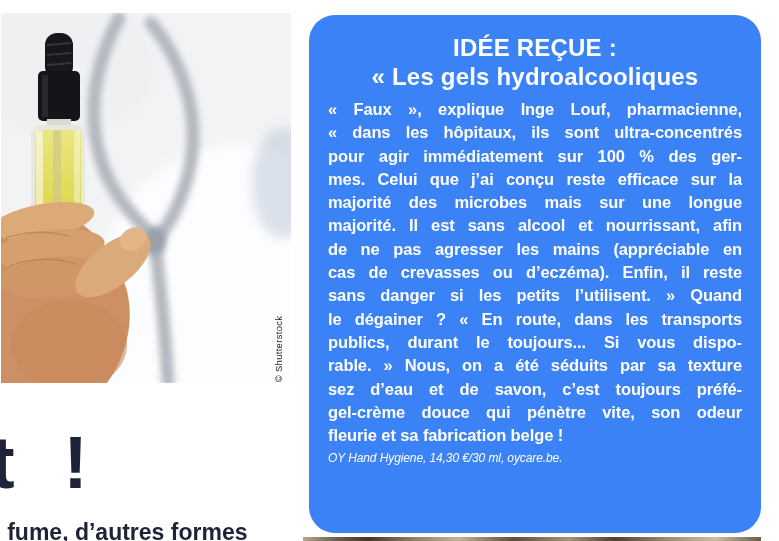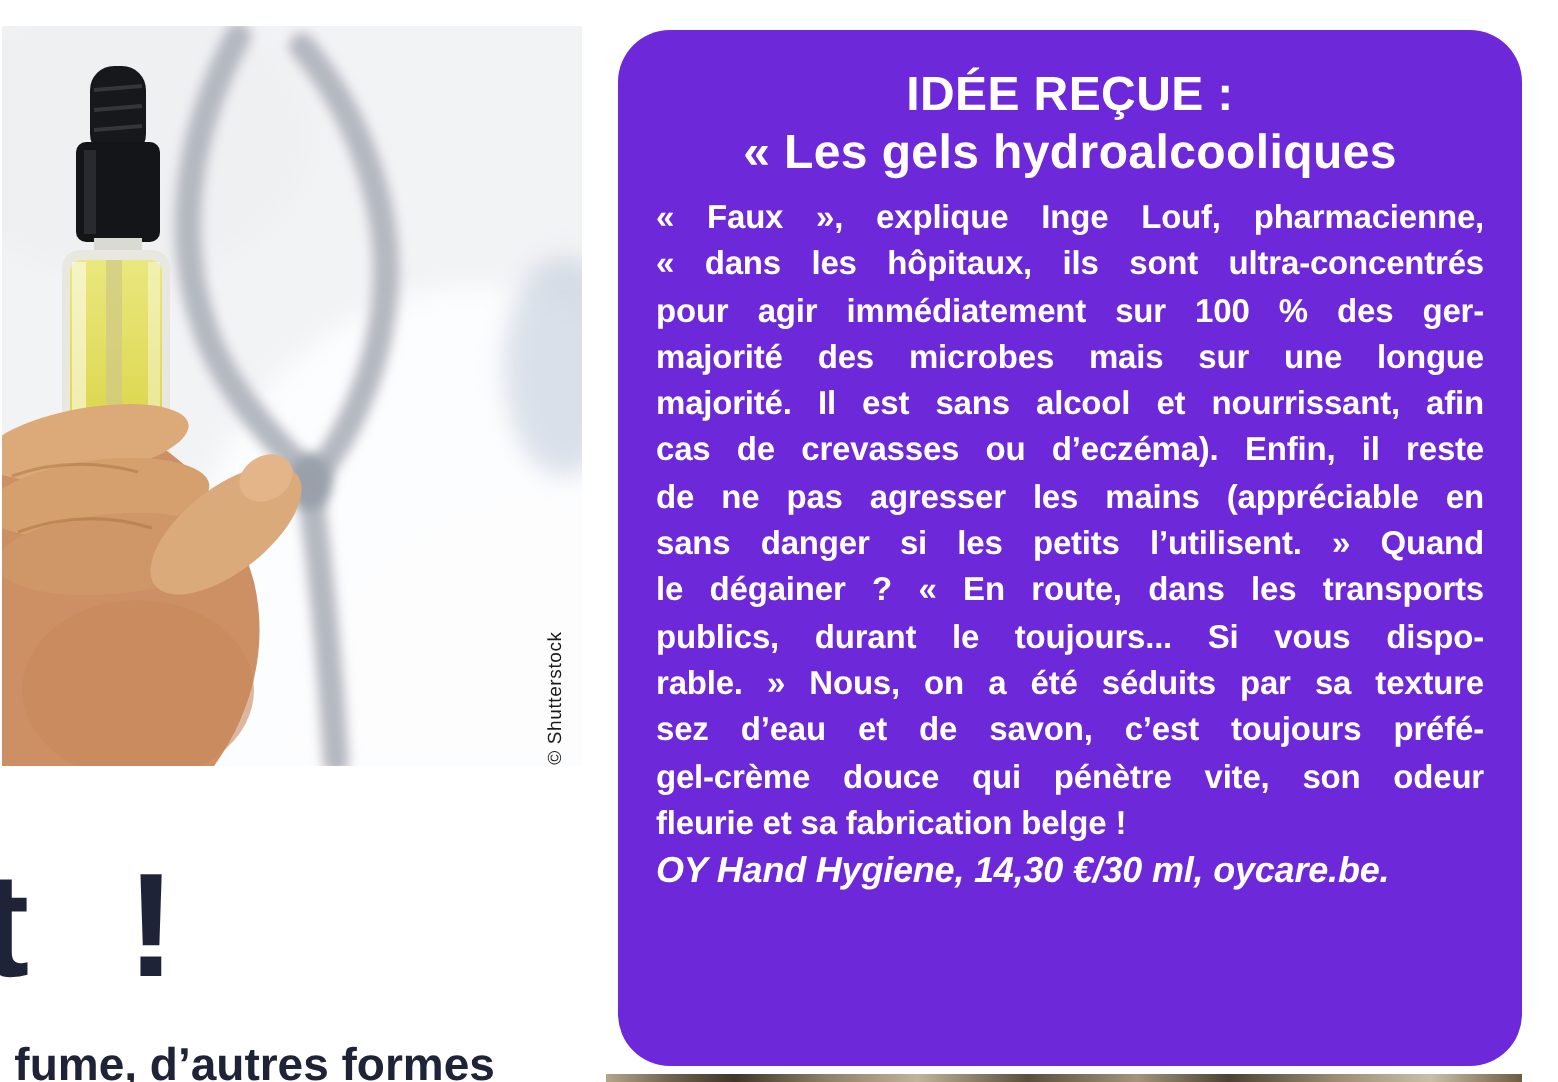--- a/index.html
+++ b/index.html
@@ -18,37 +18,37 @@
   .credit{
     position:absolute;left:230px;top:330px;width:95px;height:12px;
     transform:rotate(-90deg);transform-origin:center;
     font-size:9.5px;letter-spacing:.3px;color:#1a1a1a;
     text-align:center;white-space:nowrap;
   }
 
   
   .card{
     position:absolute;left:309px;top:15px;width:452px;height:518px;
-    background:#6d28d9;border-radius:26px;box-sizing:border-box;
+    background:#3b82f6;border-radius:26px;box-sizing:border-box;
     padding:18px 19px 0 19px;color:#ffffff;
   }
   .card-title{
     text-align:center;font-weight:800;font-size:24px;line-height:29px;
     letter-spacing:.2px;margin-bottom:7px;
   }
   .card-body{margin-top:2px;}
   .bodyline{
     font-size:16.5px;line-height:23.3px;font-weight:700;
     letter-spacing:-0.1px;
     text-align:justify;text-align-last:justify;
     overflow:hidden;white-space:nowrap;
   }
   .bodyline.short{text-align-last:left;}
   .footerline{
-    font-size:18px;line-height:23.3px;font-weight:700;font-style:italic;
+    font-size:12px;line-height:23.3px;font-weight:400;font-style:italic;
     letter-spacing:-0.1px;white-space:nowrap;
   }
 
   
   .headline-frag{
     position:absolute;left:-10px;top:426px;
     font-size:74px;line-height:74px;font-weight:800;color:#1e2337;
     white-space:pre;word-spacing:28px;
   }
   .bottomline-frag{
@@ -132,24 +132,25 @@
 
 <div class="card">
   <div class="card-title">
     <div>IDÉE REÇUE :</div>
     <div>« Les gels hydroalcooliques</div>
   </div>
   <div class="card-body">
     <div class="bodyline">« Faux », explique Inge Louf, pharmacienne,</div>
     <div class="bodyline">« dans les hôpitaux, ils sont ultra-concentrés</div>
     <div class="bodyline">pour agir immédiatement sur 100 % des ger-</div>
+    <div class="bodyline">mes. Celui que j’ai conçu reste efficace sur la</div>
     <div class="bodyline">majorité des microbes mais sur une longue</div>
     <div class="bodyline">majorité. Il est sans alcool et nourrissant, afin</div>
+    <div class="bodyline">de ne pas agresser les mains (appréciable en</div>
     <div class="bodyline">cas de crevasses ou d’eczéma). Enfin, il reste</div>
-    <div class="bodyline">de ne pas agresser les mains (appréciable en</div>
     <div class="bodyline">sans danger si les petits l’utilisent. » Quand</div>
     <div class="bodyline">le dégainer ? « En route, dans les transports</div>
     <div class="bodyline">publics, durant le toujours... Si vous dispo-</div>
     <div class="bodyline">rable. » Nous, on a été séduits par sa texture</div>
     <div class="bodyline">sez d’eau et de savon, c’est toujours préfé-</div>
     <div class="bodyline">gel-crème douce qui pénètre vite, son odeur</div>
     <div class="bodyline short">fleurie et sa fabrication belge !</div>
     <div class="footerline">OY Hand Hygiene, 14,30 €/30 ml, oycare.be.</div>
   </div>
 </div>

